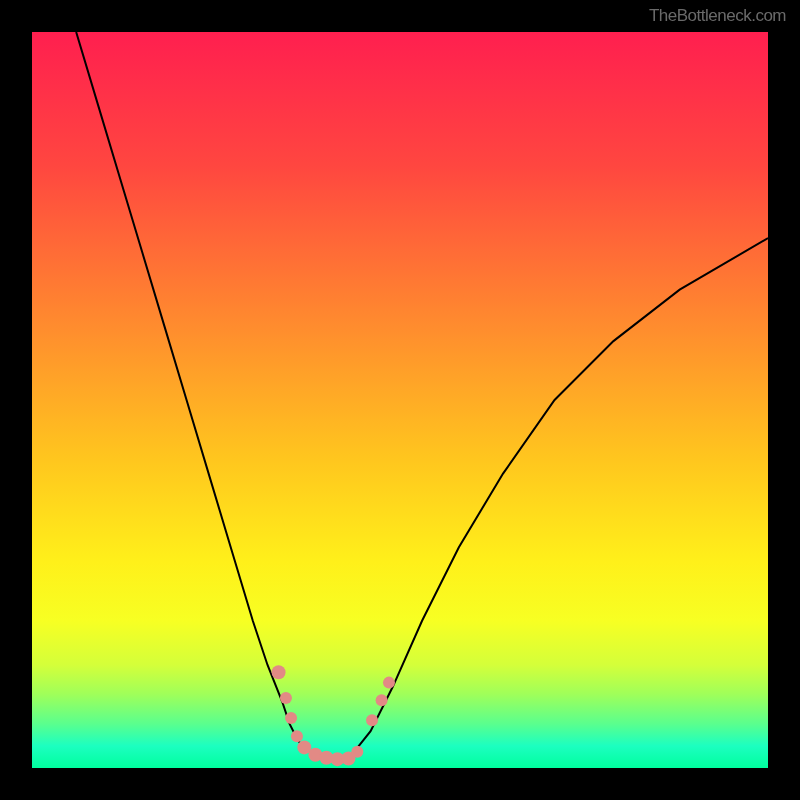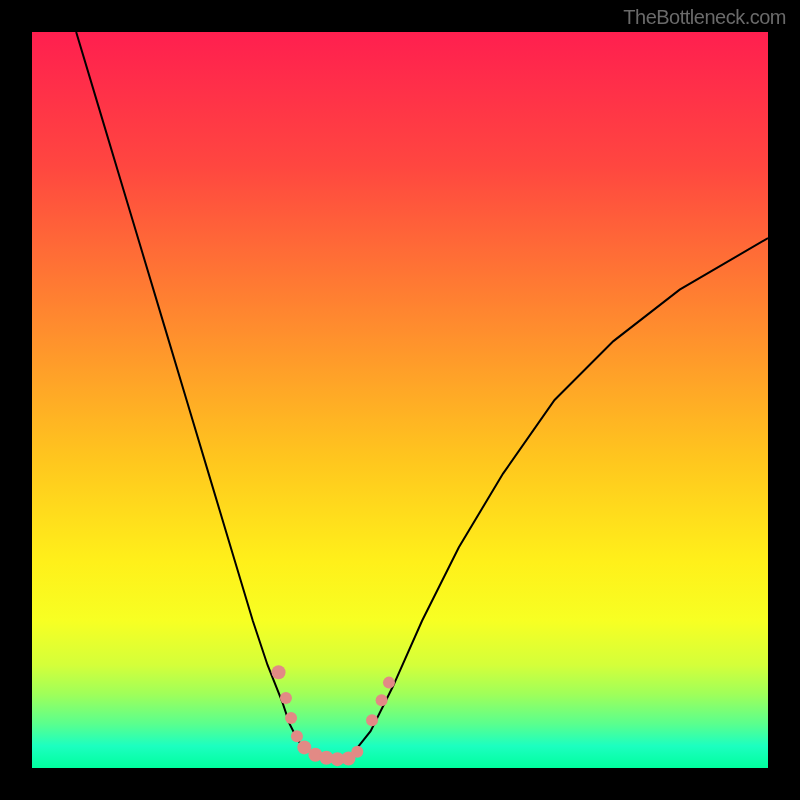--- a/index.html
+++ b/index.html
@@ -9,21 +9,21 @@
     height: 800px;
     background: #000;
     position: relative;
     font-family: Arial, sans-serif;
   }
   .watermark {
     position: absolute;
     top: 6px;
     right: 14px;
     color: #6a6a6a;
-    font-size: 20px;
+    font-size: 17px;
     font-weight: 500;
     z-index: 10;
     letter-spacing: -0.5px;
   }
   .plot-area {
     position: absolute;
     left: 32px;
     top: 32px;
     width: 736px;
     height: 736px;

